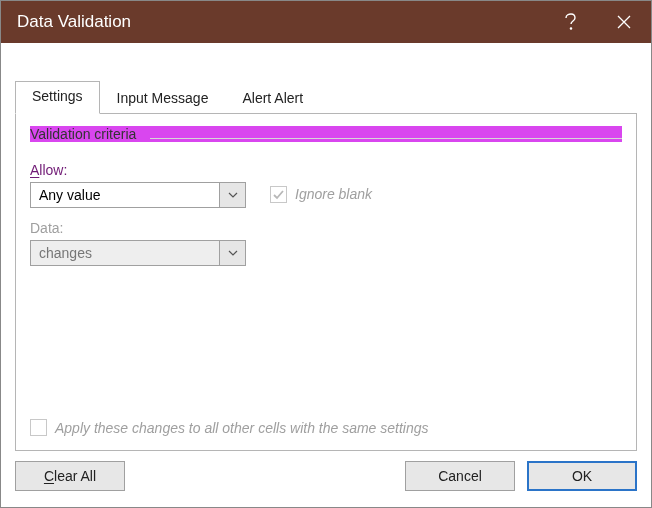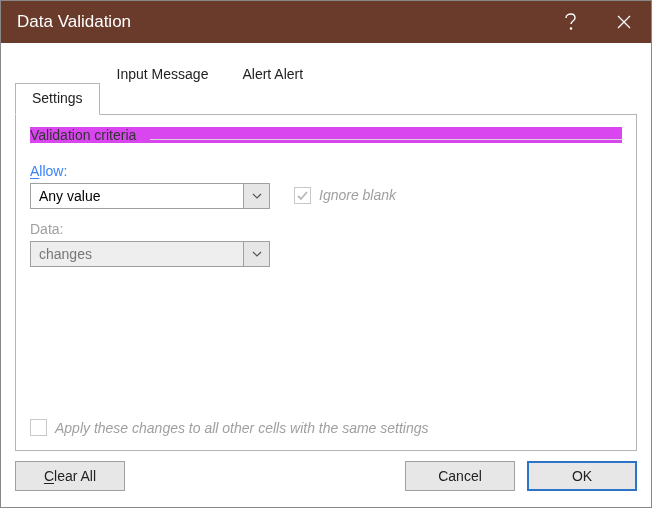--- a/index.html
+++ b/index.html
@@ -1,36 +1,36 @@
 <!DOCTYPE html>
 <html><head>
 <meta charset="utf-8">
 <style>
   * { box-sizing: border-box; margin: 0; padding: 0; font-family: "Segoe UI", Tahoma, sans-serif; }
   body { width: 652px; height: 508px; background: #fff; }
-  .dialog { width: 652px; height: 508px; border: 1px solid #888; display: flex; flex-direction: column; }
+  .dialog { width: 652px; height: 508px; border: 1px solid #888; display: flex; flex-direction: column; gap: 24px; }
   .titlebar { background: #6a3a2b; height: 42px; display: flex; align-items: center; color: #fff; font-size: 17px; }
   .titlebar-title { padding-left: 16px; flex: 1; }
   .titlebar-icons { display: flex; height: 100%; }
   .tb-btn { width: 54px; display: flex; align-items: center; justify-content: center; cursor: pointer; }
   .tb-btn svg { stroke: #fff; fill: none; }
   .content { flex: 1; background: #fff; padding: 14px 14px 12px 14px; display: flex; flex-direction: column; }
   .tabs { display: flex; position: relative; }
-  .tab { padding: 6px 16px 8px 16px; font-size: 14px; color: #222; border: 1px solid transparent; border-bottom: none; background: #fff; cursor: pointer; position: relative; margin-top: 26px; }
+  .tab { padding: 6px 16px 8px 16px; font-size: 14px; color: #222; border: 1px solid transparent; border-bottom: none; background: #fff; cursor: pointer; position: relative; }
   .tab.active { border: 1px solid #b5b5b5; border-bottom: 1px solid #fff; z-index: 2; }
   .tab:not(.active) { margin-top: 2px; }
   .panel { border: 1px solid #b5b5b5; margin-top: -1px; padding: 12px 14px 14px 14px; flex: 1; display: flex; flex-direction: column; position: relative; }
   .fieldset-label { font-size: 14px; color: #333; background: #d946ef; margin-bottom: 2px; }
   .hr-line { border-top: 1px solid #d6d6d6; margin-top: 8px; margin-bottom: 10px; margin-left: 120px; position: absolute; top: 16px; right: 14px; left: 14px; }
   .field-row { display: flex; align-items: center; margin-top: 10px; }
   .field-col { display: flex; flex-direction: column; margin-right: 24px; }
-  .label { font-size: 14px; color: #3b82f6; margin-bottom: 4px; }
+  .label { font-size: 14px; color: #701a75; margin-bottom: 4px; }
   .label.disabled, .checkbox-row.disabled { color: #9f9f9f; }
   .label .ul { text-decoration: underline; text-underline-offset: 2px; }
-  .combo { display: flex; width: 240px; border: 1px solid #a0a0a0; background: #fff; }
+  .combo { display: flex; width: 216px; border: 1px solid #a0a0a0; background: #fff; }
   .combo.disabled { background: #eeeeee; color: #777; }
   .combo-text { flex: 1; padding: 4px 8px; font-size: 14px; }
   .combo-btn { width: 26px; background: #e6e6e6; border-left: 1px solid #a0a0a0; display: flex; align-items: center; justify-content: center; }
   .checkbox-row { display: flex; align-items: center; font-size: 14px; color: #333; font-style: italic; }
   .chk { width: 17px; height: 17px; border: 1px solid #a0a0a0; margin-right: 8px; display: flex; align-items: center; justify-content: center; background: #fff; }
   .chk.disabled { border-color: #c8c8c8; }
   .chk.disabled svg { stroke: #b8b8b8; }
   .checkbox-row.disabled .chk { border-color: #c8c8c8; }
   .panel-spacer { flex: 1; }
   .footer { display: flex; padding: 10px 0 4px 0; align-items: center; }

